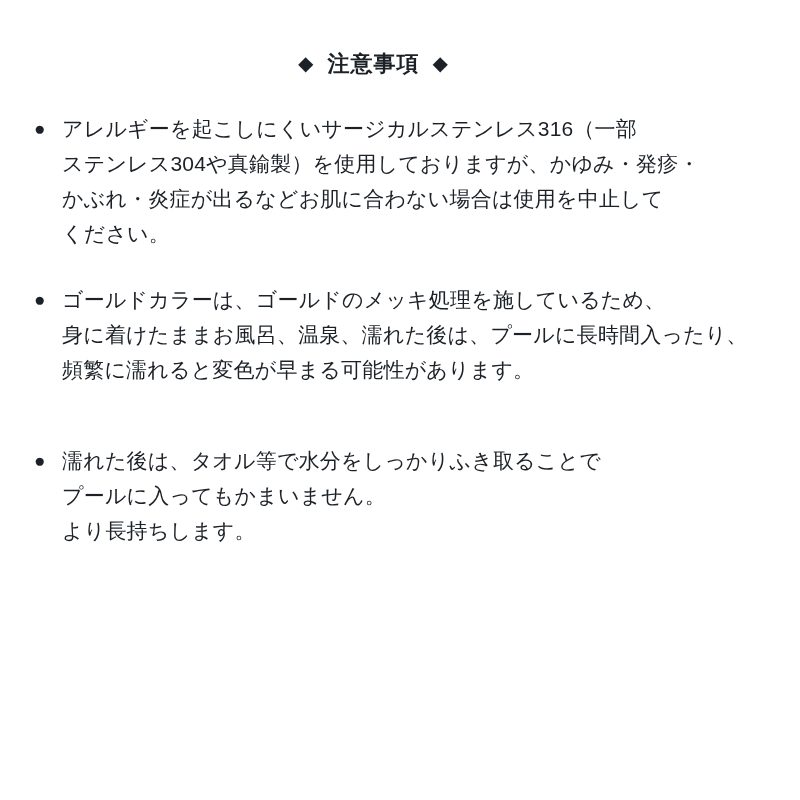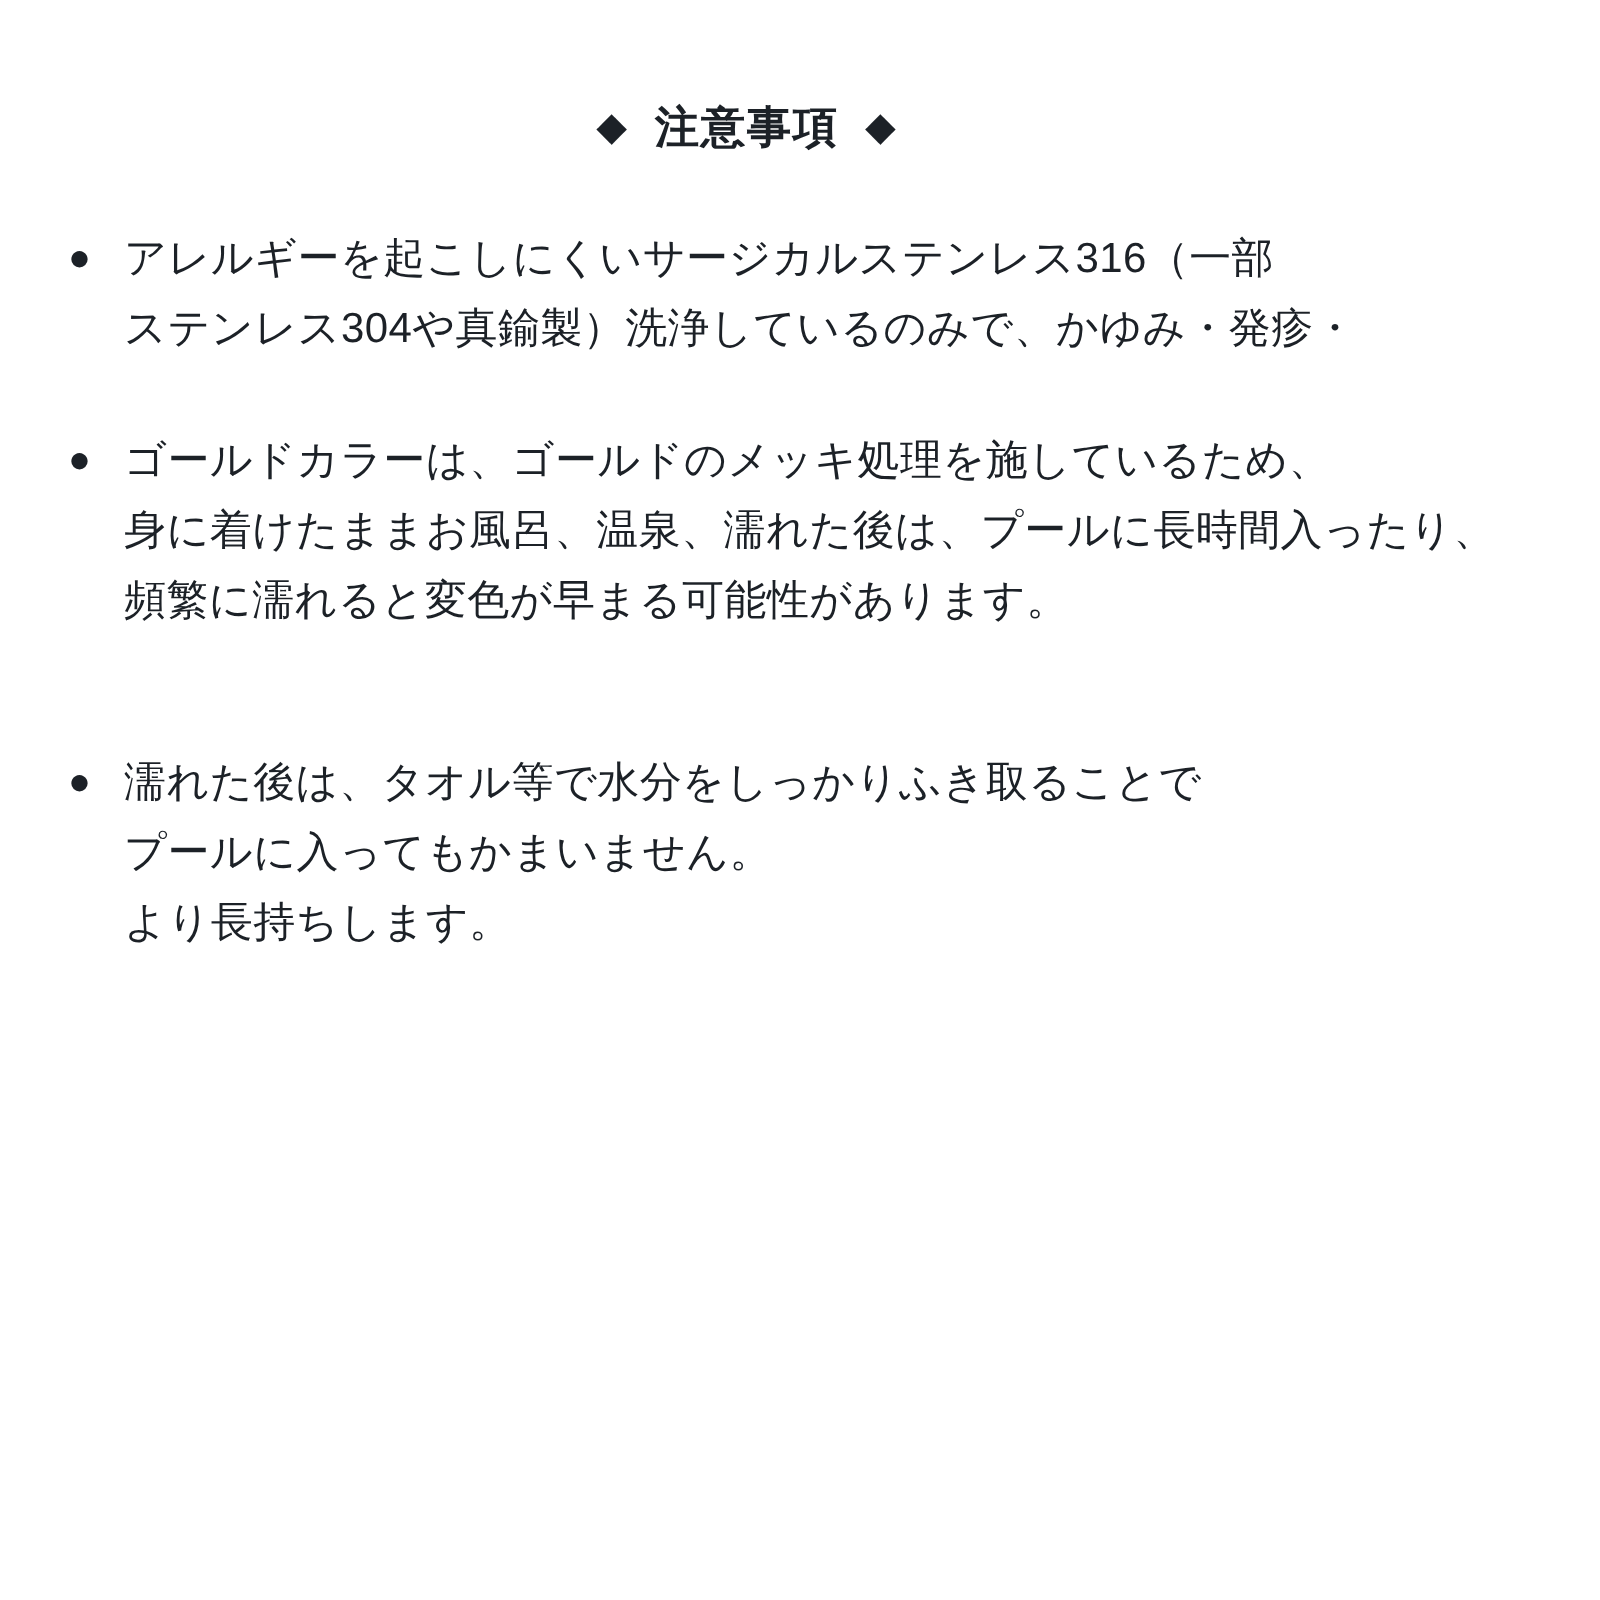--- a/index.html
+++ b/index.html
@@ -66,21 +66,23 @@
   <h1 class="title">
     <span class="diamond">◆</span><span class="title-text">注意事項</span><span class="diamond">◆</span>
   </h1>
 
   <div class="notice-list">
 
     <div class="notice-item item-1">
       <span class="bullet">●</span>
       <div class="lines">
         <div class="line">アレルギーを起こしにくいサージカルステンレス316（一部</div>
-        <div class="line">ステンレス304や真鍮製）洗浄しているのみで、かゆみ・発疹・</div>
+        <div class="line">ステンレス304や真鍮製）を使用しておりますが、かゆみ・発疹・</div>
+        <div class="line">かぶれ・炎症が出るなどお肌に合わない場合は使用を中止して</div>
+        <div class="line">ください。</div>
       </div>
     </div>
 
     <div class="notice-item item-2">
       <span class="bullet">●</span>
       <div class="lines">
         <div class="line">ゴールドカラーは、ゴールドのメッキ処理を施しているため、</div>
         <div class="line">身に着けたままお風呂、温泉、濡れた後は、プールに長時間入ったり、</div>
         <div class="line">頻繁に濡れると変色が早まる可能性があります。</div>
       </div>

